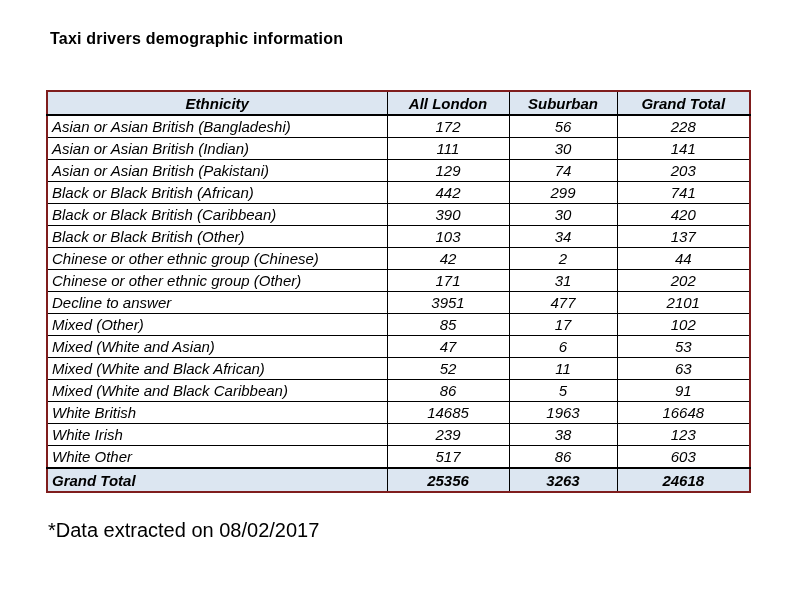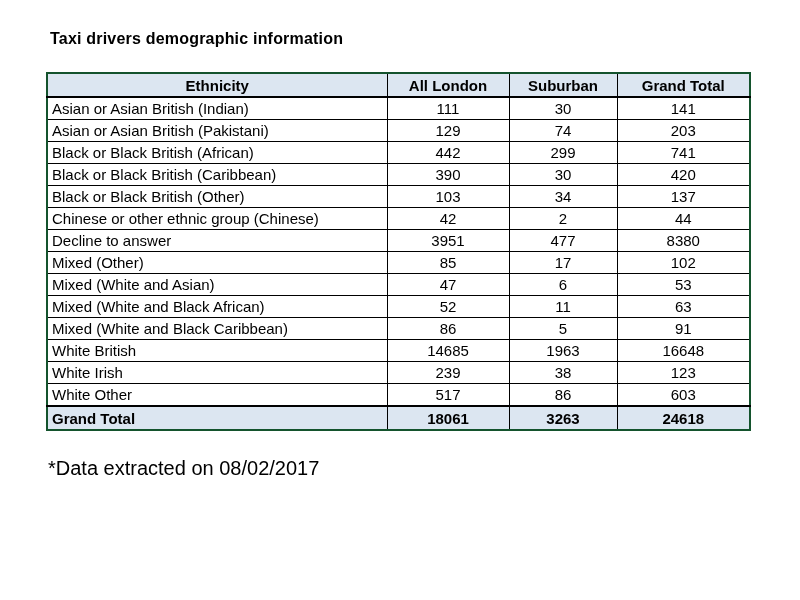--- a/index.html
+++ b/index.html
@@ -18,23 +18,24 @@
     position: relative;
   }
   .title {
     font-size: 16px;
     font-weight: bold;
     margin: 30px 0 0 50px;
     letter-spacing: 0.2px;
   }
   table.demo-table {
     border-collapse: collapse;
-    margin: 24px 0 0 46px;
-    border: 2px solid #14532d;
+    margin: 42px 0 0 46px;
+    border: 2px solid #7f1d1d;
     table-layout: fixed;
+    font-style: italic;
   }
   table.demo-table col.c-ethnicity   { width: 340px; }
   table.demo-table col.c-all-london  { width: 122px; }
   table.demo-table col.c-suburban    { width: 108px; }
   table.demo-table col.c-grand-total { width: 133px; }
   table.demo-table th,
   table.demo-table td {
     border: 1px solid #000000;
     font-size: 15px;
     height: 21px;
@@ -80,20 +81,26 @@
     <thead>
       <tr>
         <th>Ethnicity</th>
         <th>All London</th>
         <th>Suburban</th>
         <th>Grand Total</th>
       </tr>
     </thead>
     <tbody>
 
+    <tr>
+      <td class="eth">Asian or Asian British (Bangladeshi)</td>
+      <td class="num">172</td>
+      <td class="num">56</td>
+      <td class="num">228</td>
+    </tr>
 
     <tr>
       <td class="eth">Asian or Asian British (Indian)</td>
       <td class="num">111</td>
       <td class="num">30</td>
       <td class="num">141</td>
     </tr>
 
 
     <tr>
@@ -124,26 +131,32 @@
       <td class="num">137</td>
     </tr>
 
     <tr>
       <td class="eth">Chinese or other ethnic group (Chinese)</td>
       <td class="num">42</td>
       <td class="num">2</td>
       <td class="num">44</td>
     </tr>
 
+    <tr>
+      <td class="eth">Chinese or other ethnic group (Other)</td>
+      <td class="num">171</td>
+      <td class="num">31</td>
+      <td class="num">202</td>
+    </tr>
 
     <tr>
       <td class="eth">Decline to answer</td>
       <td class="num">3951</td>
       <td class="num">477</td>
-      <td class="num">8380</td>
+      <td class="num">2101</td>
     </tr>
 
     <tr>
       <td class="eth">Mixed (Other)</td>
       <td class="num">85</td>
       <td class="num">17</td>
       <td class="num">102</td>
     </tr>
 
     <tr>
@@ -184,21 +197,21 @@
     <tr>
       <td class="eth">White Other</td>
       <td class="num">517</td>
       <td class="num">86</td>
       <td class="num">603</td>
     </tr>
   </tbody>
     <tbody>
       <tr class="total-row">
         <td class="eth">Grand Total</td>
-        <td class="num">18061</td>
+        <td class="num">25356</td>
         <td class="num">3263</td>
         <td class="num">24618</td>
       </tr>
     </tbody>
   </table>
 
   <div class="footnotes">
     <div>*Data extracted on 08/02/2017</div>
   </div>
 

